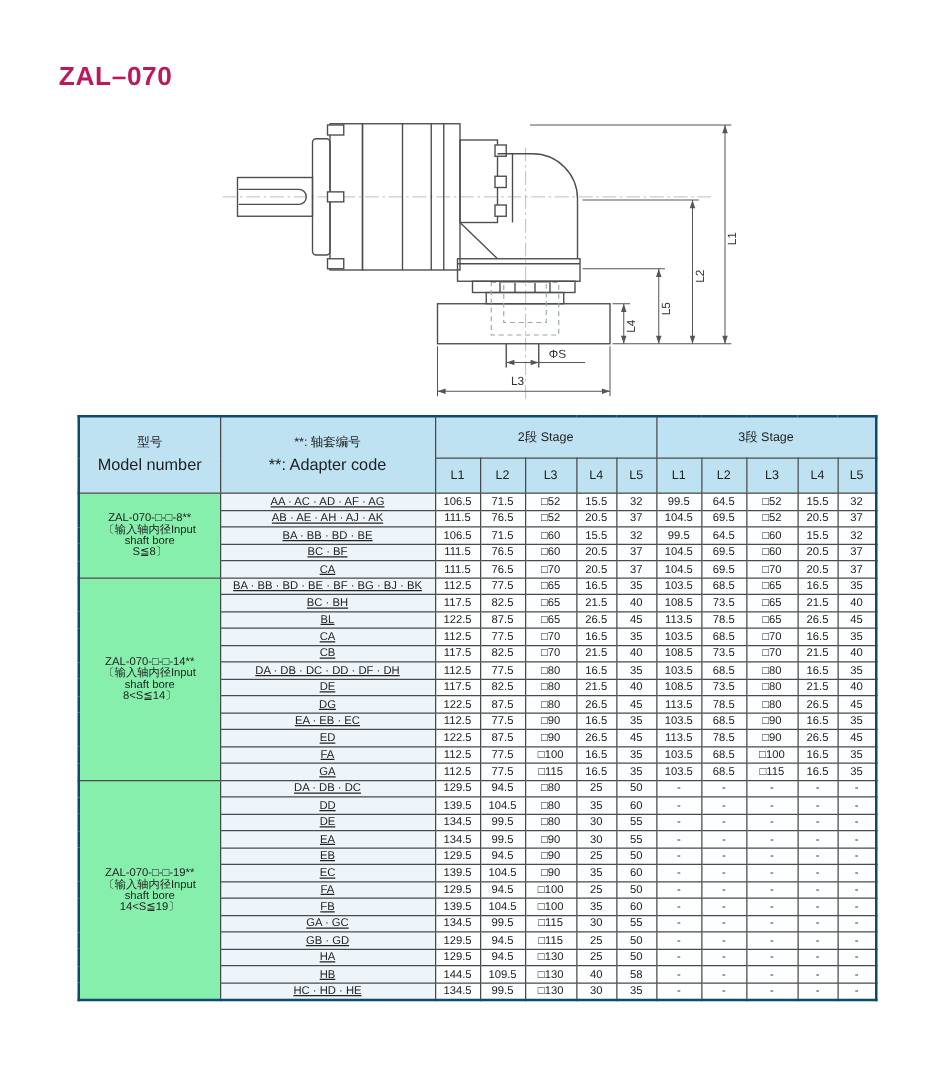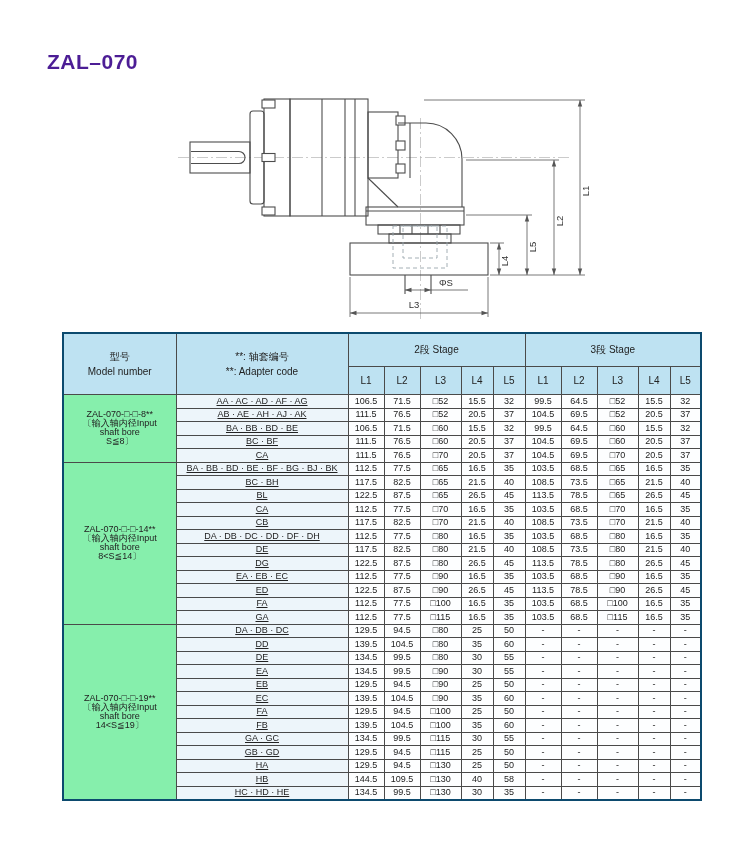--- a/index.html
+++ b/index.html
@@ -2,38 +2,38 @@
 <html><head>
 <meta charset="utf-8">
 <style>
   html,body{margin:0;padding:0;}
   body{
     width:750px;height:852px;background:#ffffff;position:relative;overflow:hidden;
     font-family:"Liberation Sans","DejaVu Sans",sans-serif;color:#222;
   }
   .page-title{
     position:absolute;left:47px;top:50px;margin:0;
-    font-size:21px;font-weight:bold;letter-spacing:.5px;color:#4c1d95;
+    font-size:21px;font-weight:bold;letter-spacing:.5px;color:#be185d;
   }
   .drawing{position:absolute;left:170px;top:85px;}
   .dim-label{font-size:9.5px;fill:#333;}
 
   table.spec{
     position:absolute;left:62px;top:332px;width:638px;
     border-collapse:collapse;table-layout:fixed;
     border:2px solid #0c4a6e;
   }
   .spec th,.spec td{
     border:1px solid #4a4a4a;padding:0;margin:0;
     text-align:center;vertical-align:middle;
     font-weight:normal;color:#222;
   }
   .spec thead th{background:#bee2f2;}
   .hdr-zh{font-size:10px;line-height:1.5;}
-  .hdr-en{font-size:10px;line-height:1.5;}
+  .hdr-en{font-size:13px;line-height:1.5;}
   .stage-th{font-size:10px;height:32px;}
   .sub-th{font-size:10px;height:27px;border-bottom:2px solid #3a3a3a;}
   .rowspan-th{border-bottom:2px solid #3a3a3a;}
   .model-th,.model-cell{border-right-width:2px;}
   .adapter-th,.code-cell{border-right-width:2px;}
   .b-right2{border-right-width:2px;}
   .model-cell{
     background:#86efac;font-size:8.5px;line-height:1.3;white-space:pre-line;
   }
   .spec tbody td{height:12.5px;font-size:9px;line-height:1;}

